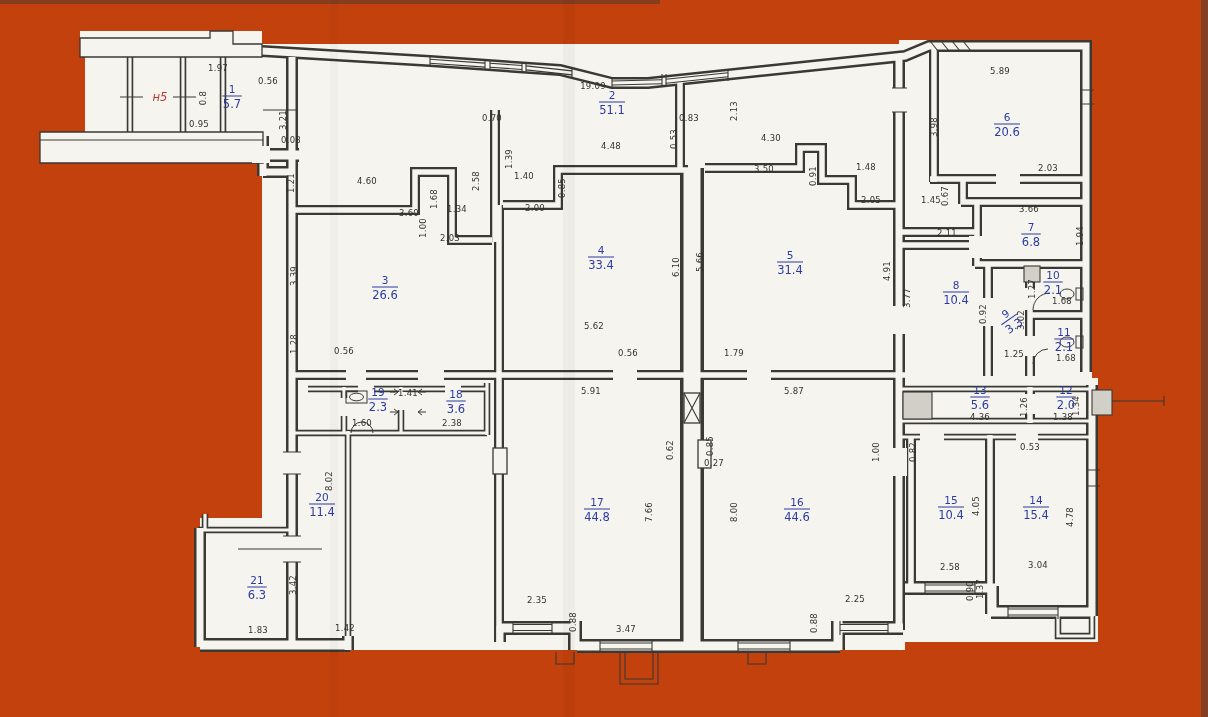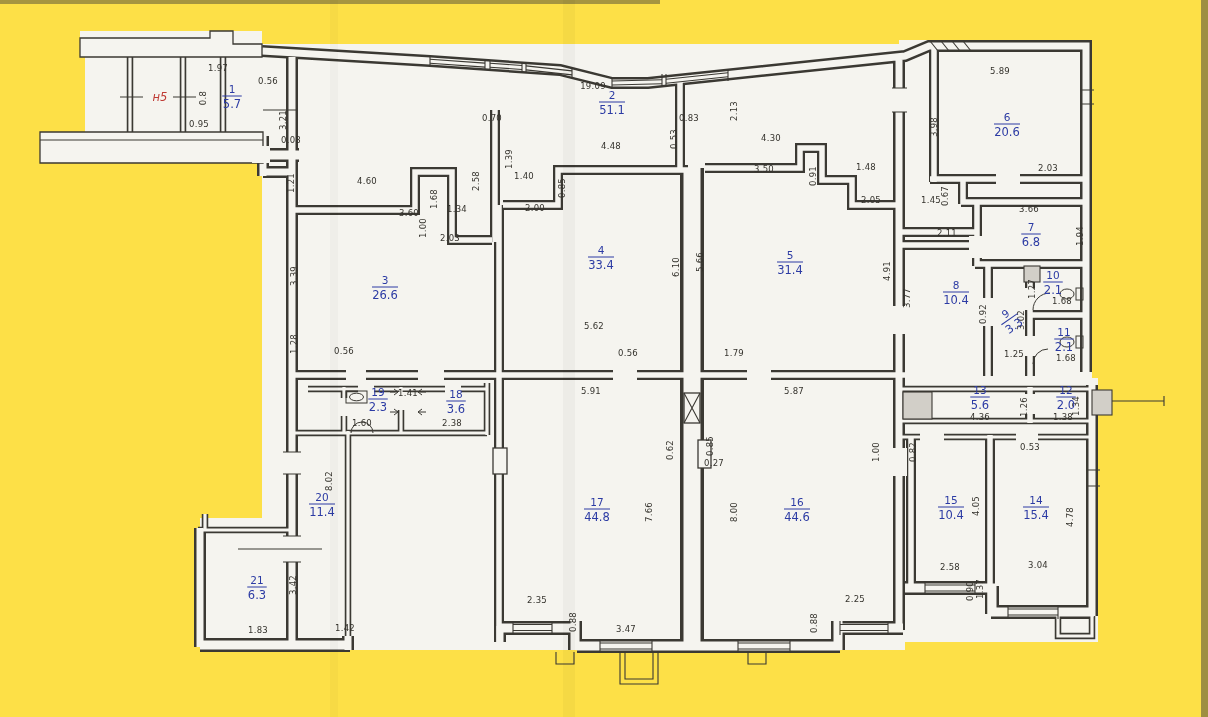--- a/index.html
+++ b/index.html
@@ -23,21 +23,21 @@
   .dim-label{font-size:8.5px;fill:#34322c;letter-spacing:.25px;}
   .room-num{font-size:10.5px;fill:var(--blue,#2c3ba4);}
   .room-area{font-size:11.5px;fill:var(--blue,#2c3ba4);}
   .room-bar{stroke:var(--blue,#2c3ba4);stroke-width:1;}
   .red-label{font-size:11.5px;fill:var(--red,#bf3a34);font-style:italic;}
   .artifact{pointer-events:none;}
 </style>
 </head>
 <body>
 
-<div class="page" style="background: #fde047;">
+<div class="page" style="background: #c2410c;">
 <svg id="plan-svg" width="1208" height="717" viewBox="0 0 1208 717" style="--line: #3b3933; --blue: #2c3ba4; --red: #bf3a34; --floor: #f5f4ef;">
 
   <defs>
     <path id="d-out" d="M262,51 L430,61 L560,70 L612,83 L648,83 L905,56 L929,46 L1086,46 L1086,372
       M1092,385 L1092,616 M292,57 L292,646 M899,56 L899,630 M200,528 L200,647
       M348,636 L348,650 M500,626 L500,642 M993,586 L993,614
       M263,136 L263,176 M263,172 L294,172"></path>
     <path id="d-band" d="M500,628 L577,628 M575,621 L575,650 M577,646 L840,646
       M838,621 L838,650 M836,628 L903,628 M905,588 L995,588 M991,612 L1094,612
       M200,645 L350,645 M226,155 L299,155"></path>

